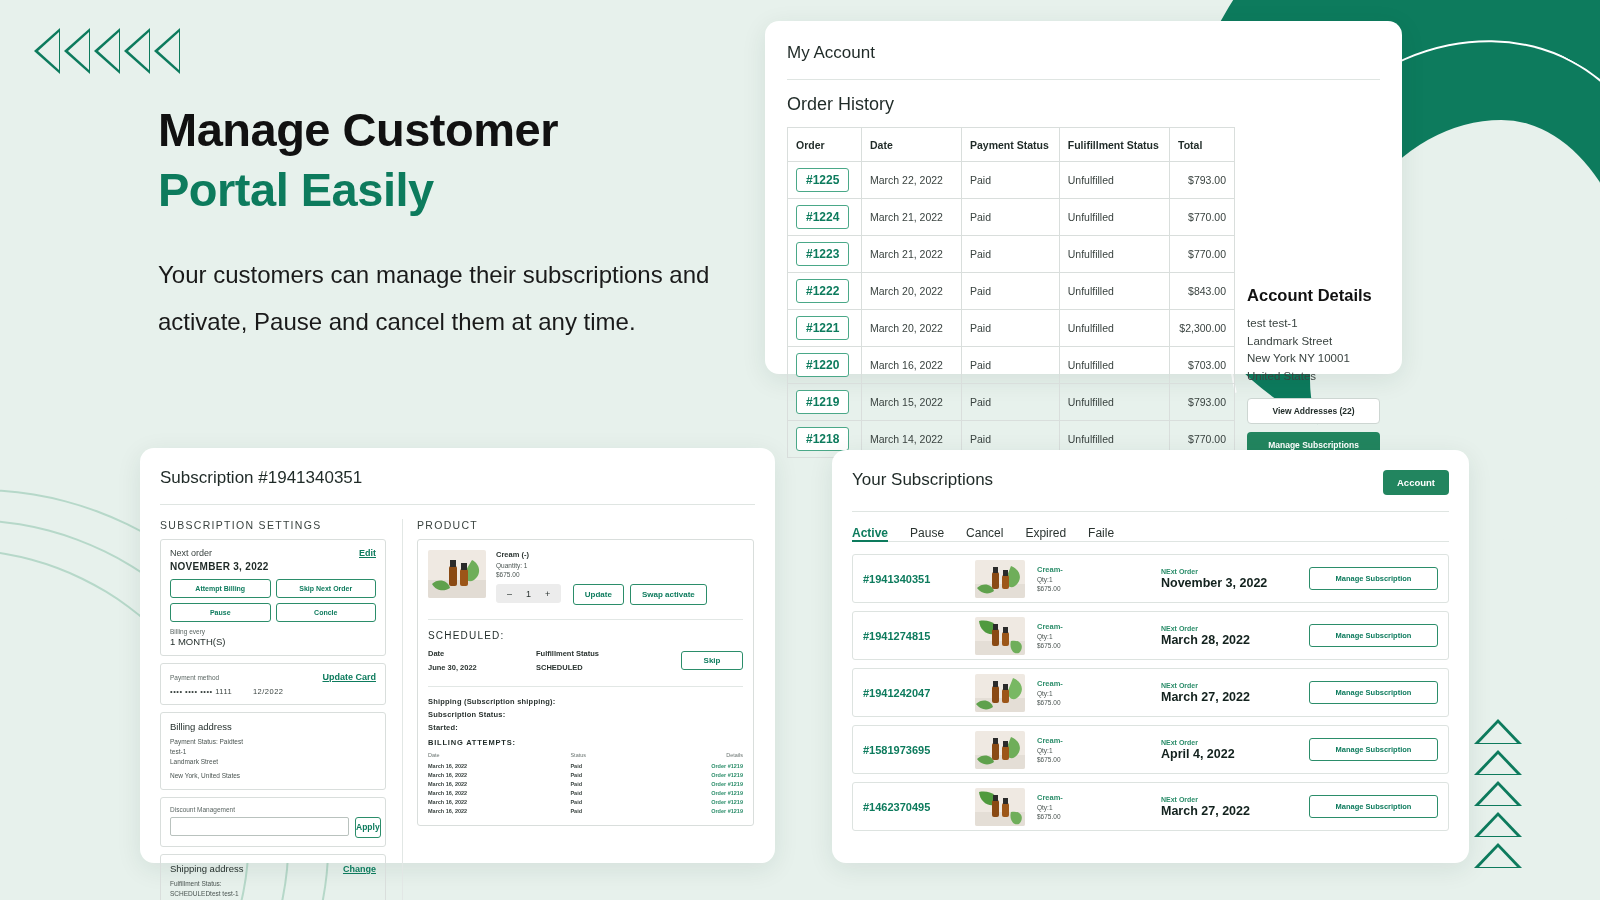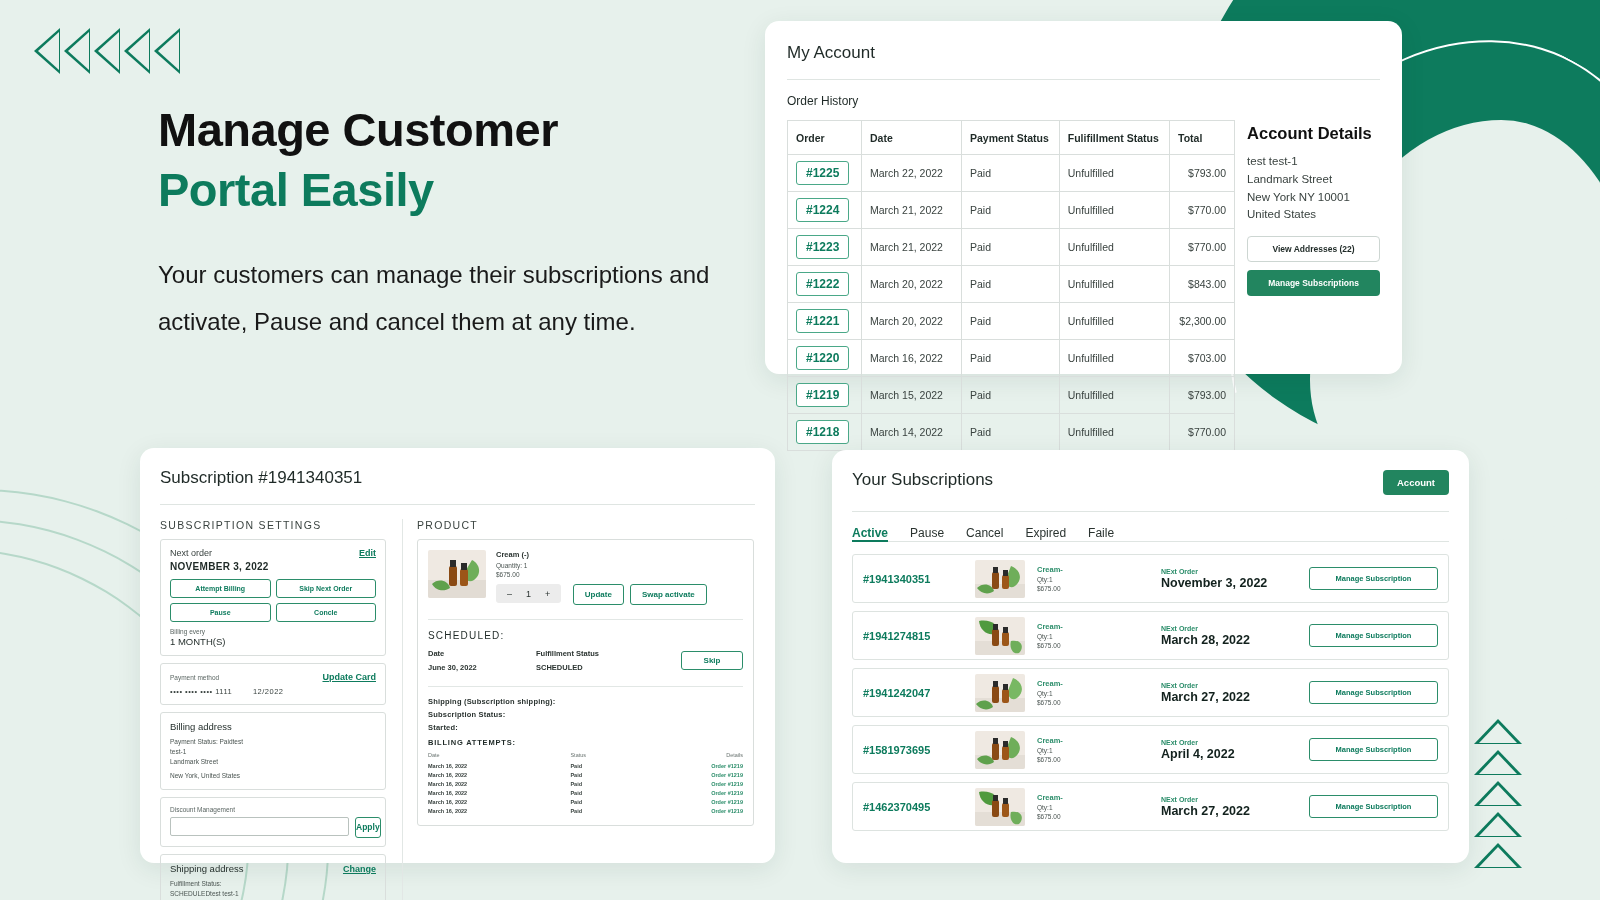--- a/index.html
+++ b/index.html
@@ -72,22 +72,22 @@
   .hero h1 .accent { color: #0d7b5d; }
   .hero p { margin-top: 32px; font-size: 24px; line-height: 1.95; color: #1a1a1a; }
 
   
   .card { position: absolute; background: #ffffff; border-radius: 14px; box-shadow: 0 6px 26px rgba(20,60,45,.09); }
 
   
   #card-account { left: 765px; top: 21px; width: 637px; height: 353px; padding: 22px 22px 0 22px; }
   .acct-title { font-size: 17px; color: #1f2a27; }
   .hr { height: 1px; background: #dfe5e2; margin: 16px 0 14px 0; }
-  .acct-sub { font-size: 12px; color: #1f2a27; margin-bottom: 12px; }
-  .acct-body { display: flex; gap: 12px; }
+  .acct-sub { font-size: 18px; color: #1f2a27; margin-bottom: 12px; }
+  .acct-body { display: flex; gap: 12px; align-items: flex-end; }
   table.orders { border-collapse: collapse; width: 455px; }
   table.orders th, table.orders td {
     border: 1px solid #d9dedc; font-size: 10.5px; color: #3a4340;
     padding: 9px 8px; text-align: left; height: 34px;
   }
   table.orders th { font-weight: 700; color: #1f2a27; font-size: 10.5px; }
   table.orders td.col-order { width: 74px; padding: 6px 8px; }
   table.orders td.col-date { width: 100px; }
   table.orders td.col-total { text-align: right; }
   .order-chip {

